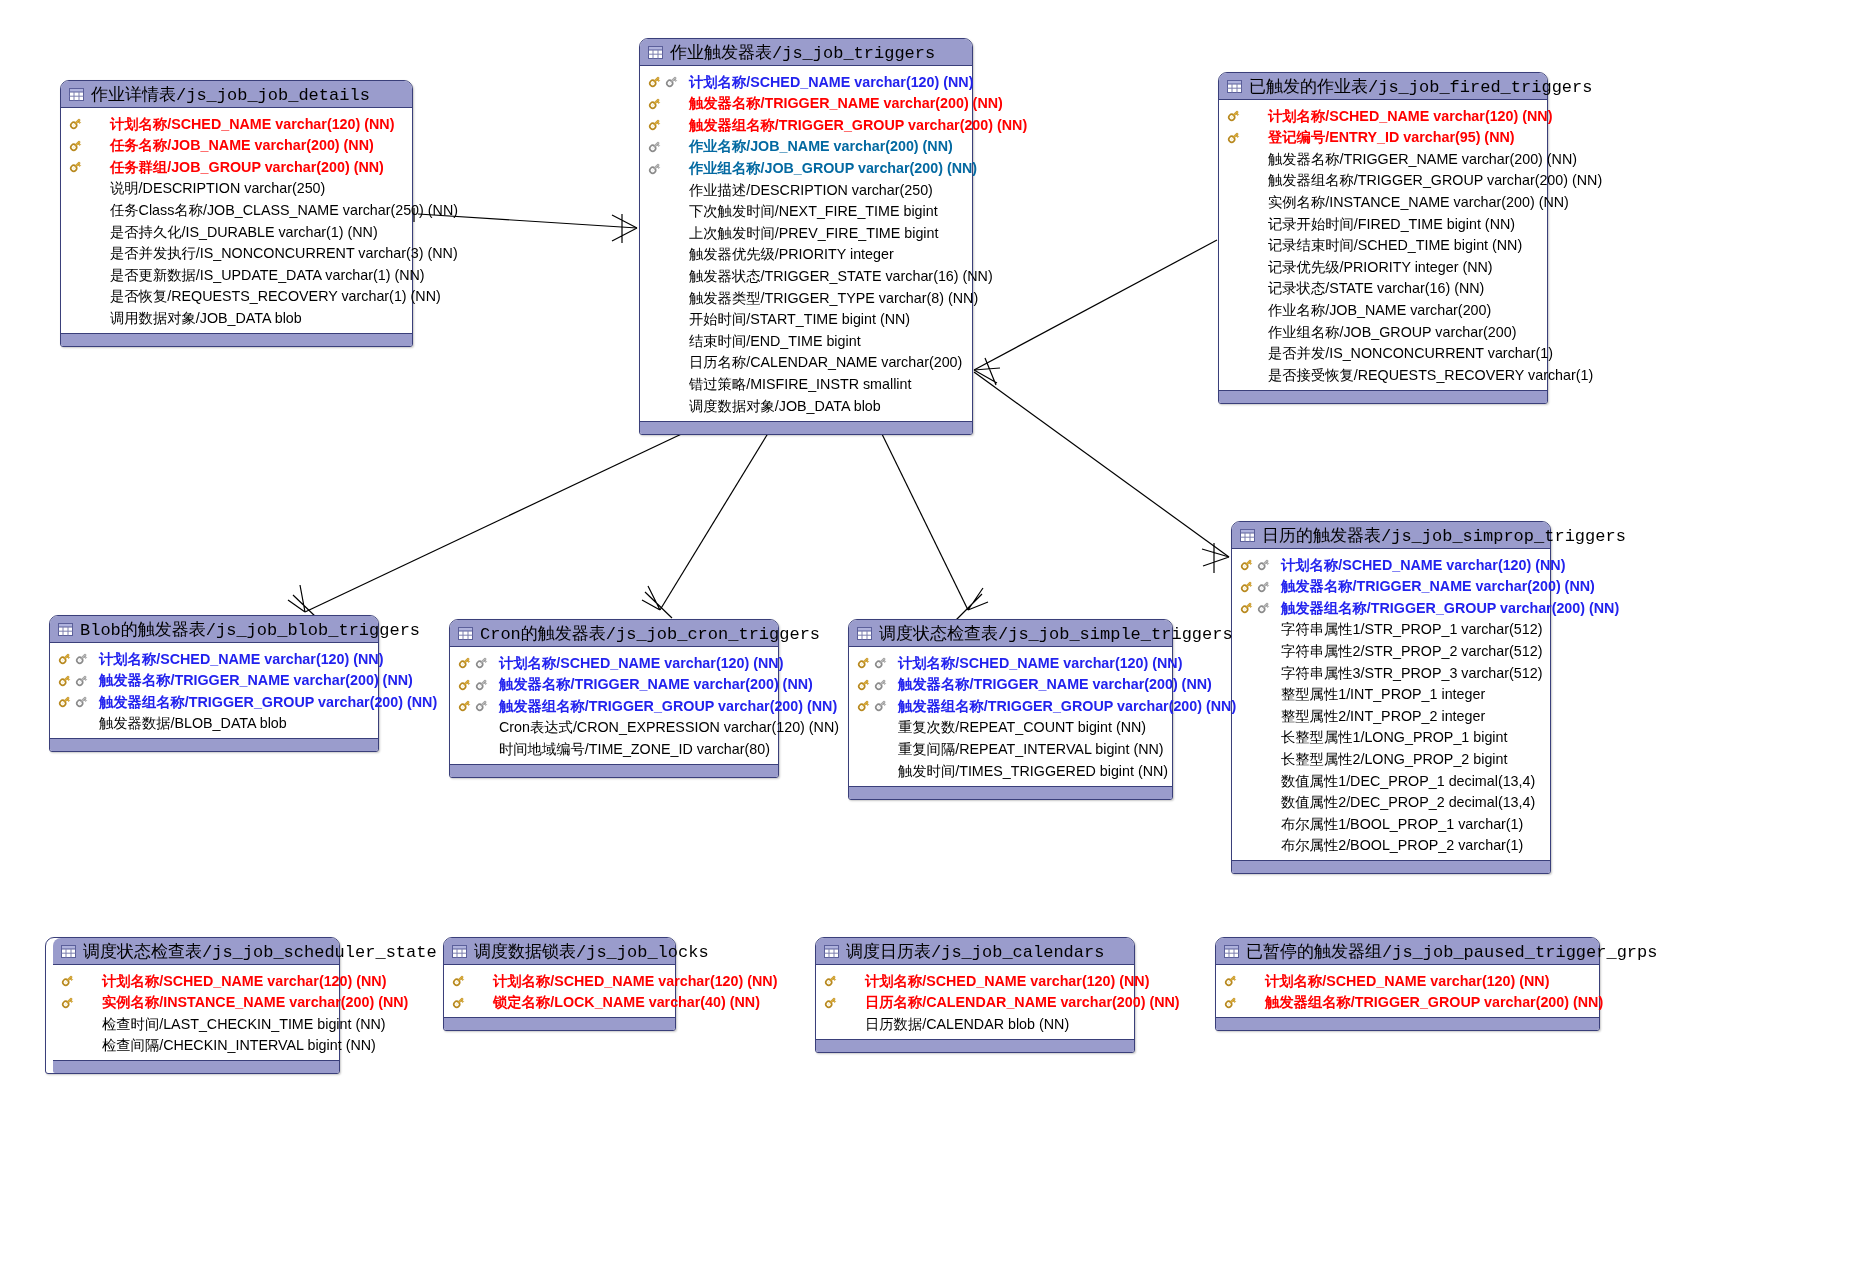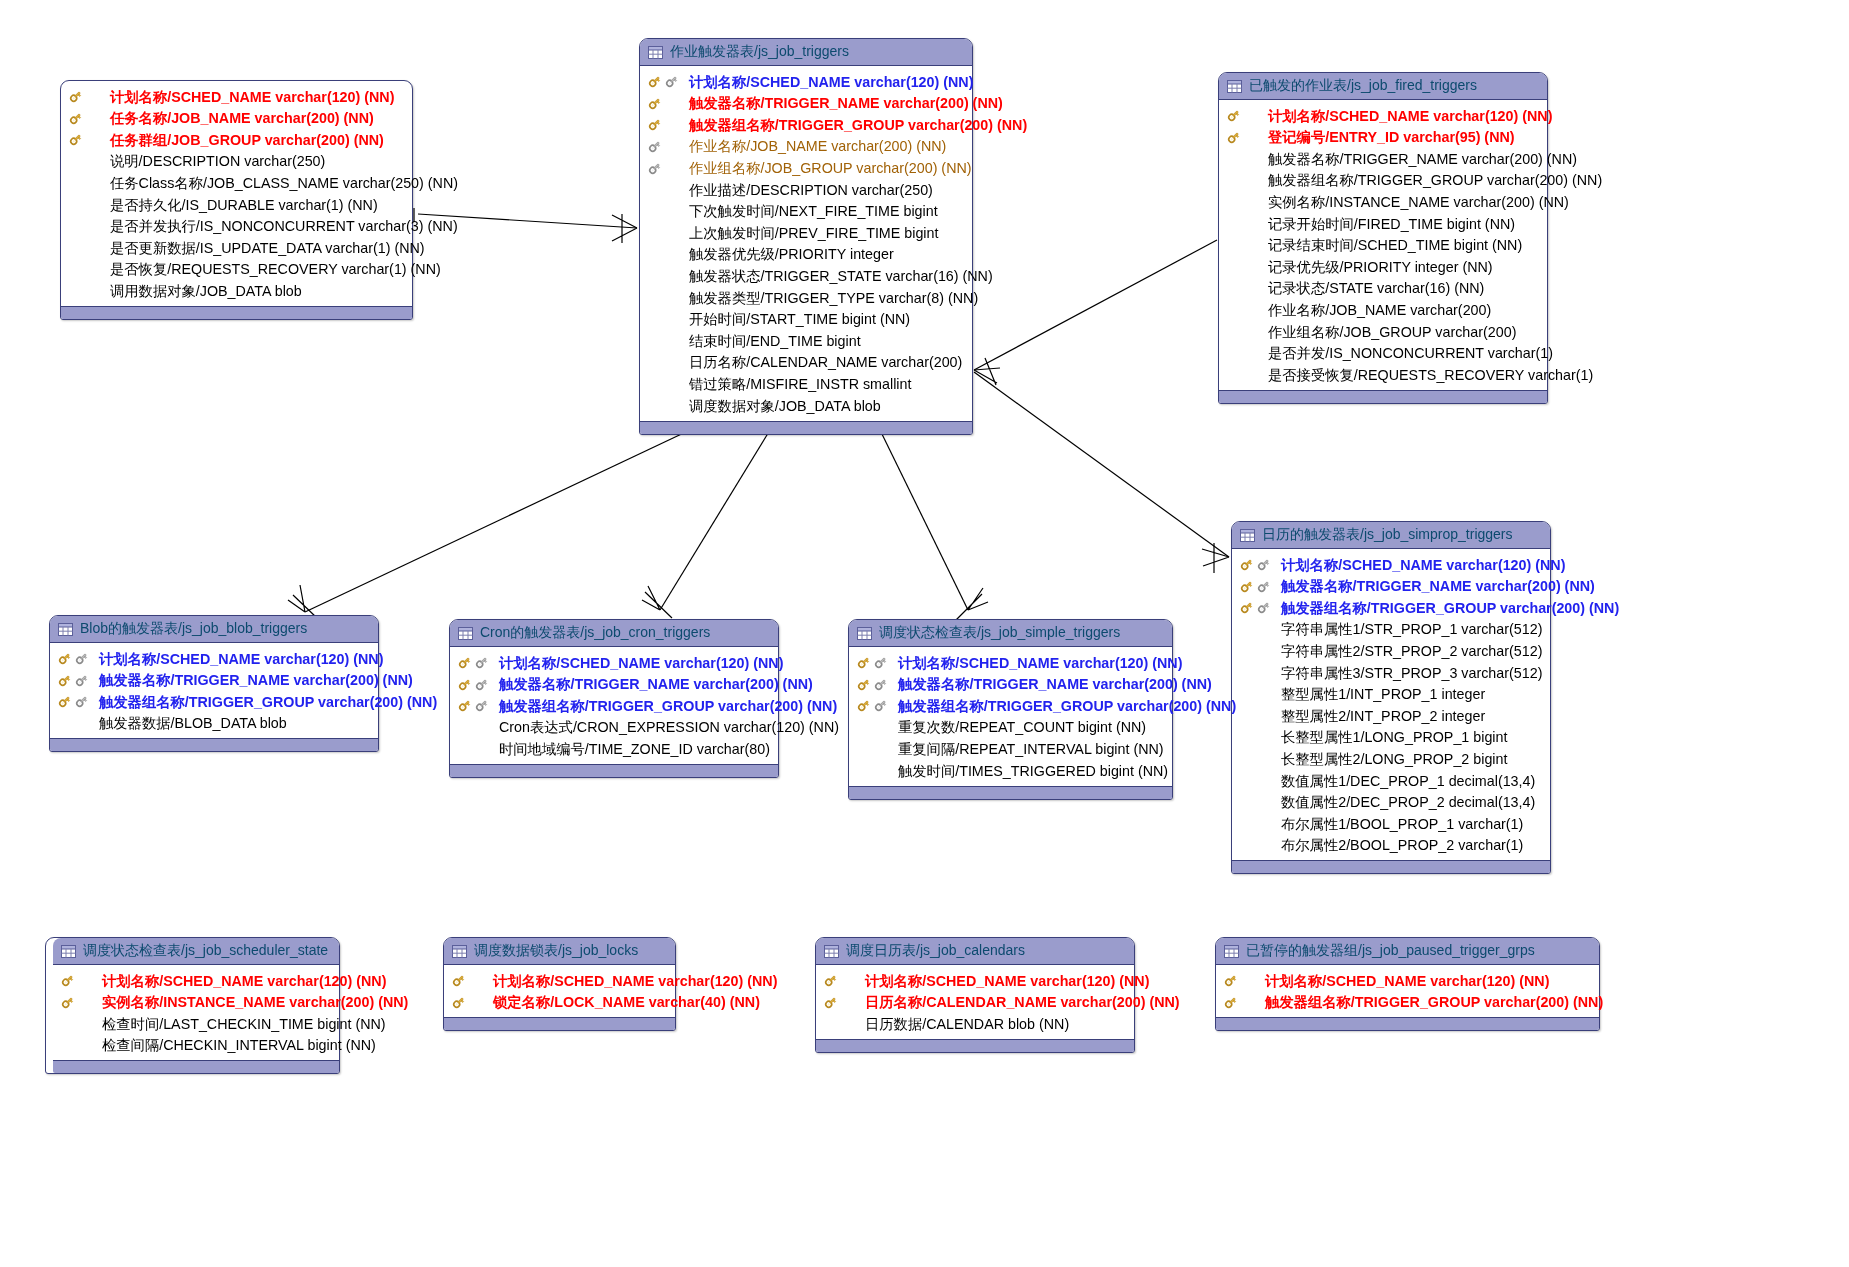--- a/index.html
+++ b/index.html
@@ -7,31 +7,31 @@
        font-family:"Liberation Sans","DejaVu Sans",sans-serif;}
   #canvas{position:absolute;left:0;top:0;width:1849px;height:1267px;}
   #lines{position:absolute;left:0;top:0;width:1849px;height:1267px;pointer-events:none;}
 
   .tbl{position:absolute;background:#ffffff;border:1px solid #3a3f7a;
        border-radius:9px 9px 3px 3px;box-sizing:border-box;
        box-shadow:1px 1px 2px rgba(0,0,0,.22);}
   .tbl .hdr{background:#9a9ccc;border-bottom:1px solid #3a3f7a;
         border-radius:8px 8px 0 0;height:26px;display:flex;align-items:center;
         padding:0 8px;gap:7px;}
-  .tbl .hdr .ttl{font-size:14px;color:#0c4a6e;white-space:nowrap;letter-spacing:0;}
+  .tbl .hdr .ttl{font-size:17px;color:#000000;white-space:nowrap;letter-spacing:0;font-family:Liberation Mono, monospace;}
   .tbl .body{padding:5px 0 4px 0;}
   .tbl .ftr{background:#9a9ccc;border-top:1px solid #3a3f7a;height:12px;
         border-radius:0 0 2px 2px;}
 
   .row{display:flex;align-items:center;height:21.6px;padding-left:7px;white-space:nowrap;}
   .keys{width:42px;min-width:42px;display:flex;align-items:center;gap:2px;}
   .fname{font-size:14.3px;line-height:1;}
   .c-red{color:#ff0000;font-weight:bold;}
   .c-blue{color:#2222ee;font-weight:bold;}
-  .c-green{color:#a16207;font-weight:normal;}
+  .c-green{color:#0369a1;font-weight:bold;}
   .c-black{color:#000000;}
 
   svg.kicon{display:block;}
   .tblicon{width:15px;height:13px;display:block;}
 </style>
 </head>
 <body>
 
 <div id="canvas">
 
@@ -65,20 +65,32 @@
       </g>
 
       <g>
         <line x1="880" y1="430" x2="968" y2="610"></line>
         <path d="M968,610 L983,588 M968,610 L988,602 M982,594 L956,620"></path>
       </g>
     </g>
   </svg>
 
   <div class="tbl" style="left: 60px; top: 80px; width: 353px;">
+    <div class="hdr">
+      <span>
+        <svg class="tblicon" viewBox="0 0 15 13">
+          <rect x="0.5" y="0.5" width="14" height="12" fill="#ffffff" stroke="#5b5f9a"></rect>
+          <rect x="0.5" y="0.5" width="14" height="3.5" fill="#b0b3dd" stroke="#5b5f9a"></rect>
+          <line x1="5" y1="4" x2="5" y2="12.5" stroke="#7c7fae"></line>
+          <line x1="10" y1="4" x2="10" y2="12.5" stroke="#7c7fae"></line>
+          <line x1="0.5" y1="8.2" x2="14.5" y2="8.2" stroke="#7c7fae"></line>
+        </svg>
+      </span>
+      <span class="ttl">作业详情表/js_job_job_details</span>
+    </div>
     <div class="body">
         <div class="row">
           <span class="keys">
   <span>
     <svg class="kicon" viewBox="0 0 16 16" width="15" height="15">
       <g transform="rotate(-45 8 8)">
         <circle cx="5.3" cy="8" r="3.1" fill="none" stroke="#b8891f" stroke-width="1.7"></circle>
         <circle cx="5.3" cy="8" r="1.1" fill="#fdf0c0"></circle>
         <rect x="7.6" y="7.1" width="6.6" height="1.9" rx="0.5" fill="#e0b13a" stroke="#b8891f" stroke-width="0.7"></rect>
         <rect x="11.1" y="8.8" width="1.5" height="2.3" fill="#e0b13a" stroke="#b8891f" stroke-width="0.6"></rect>

